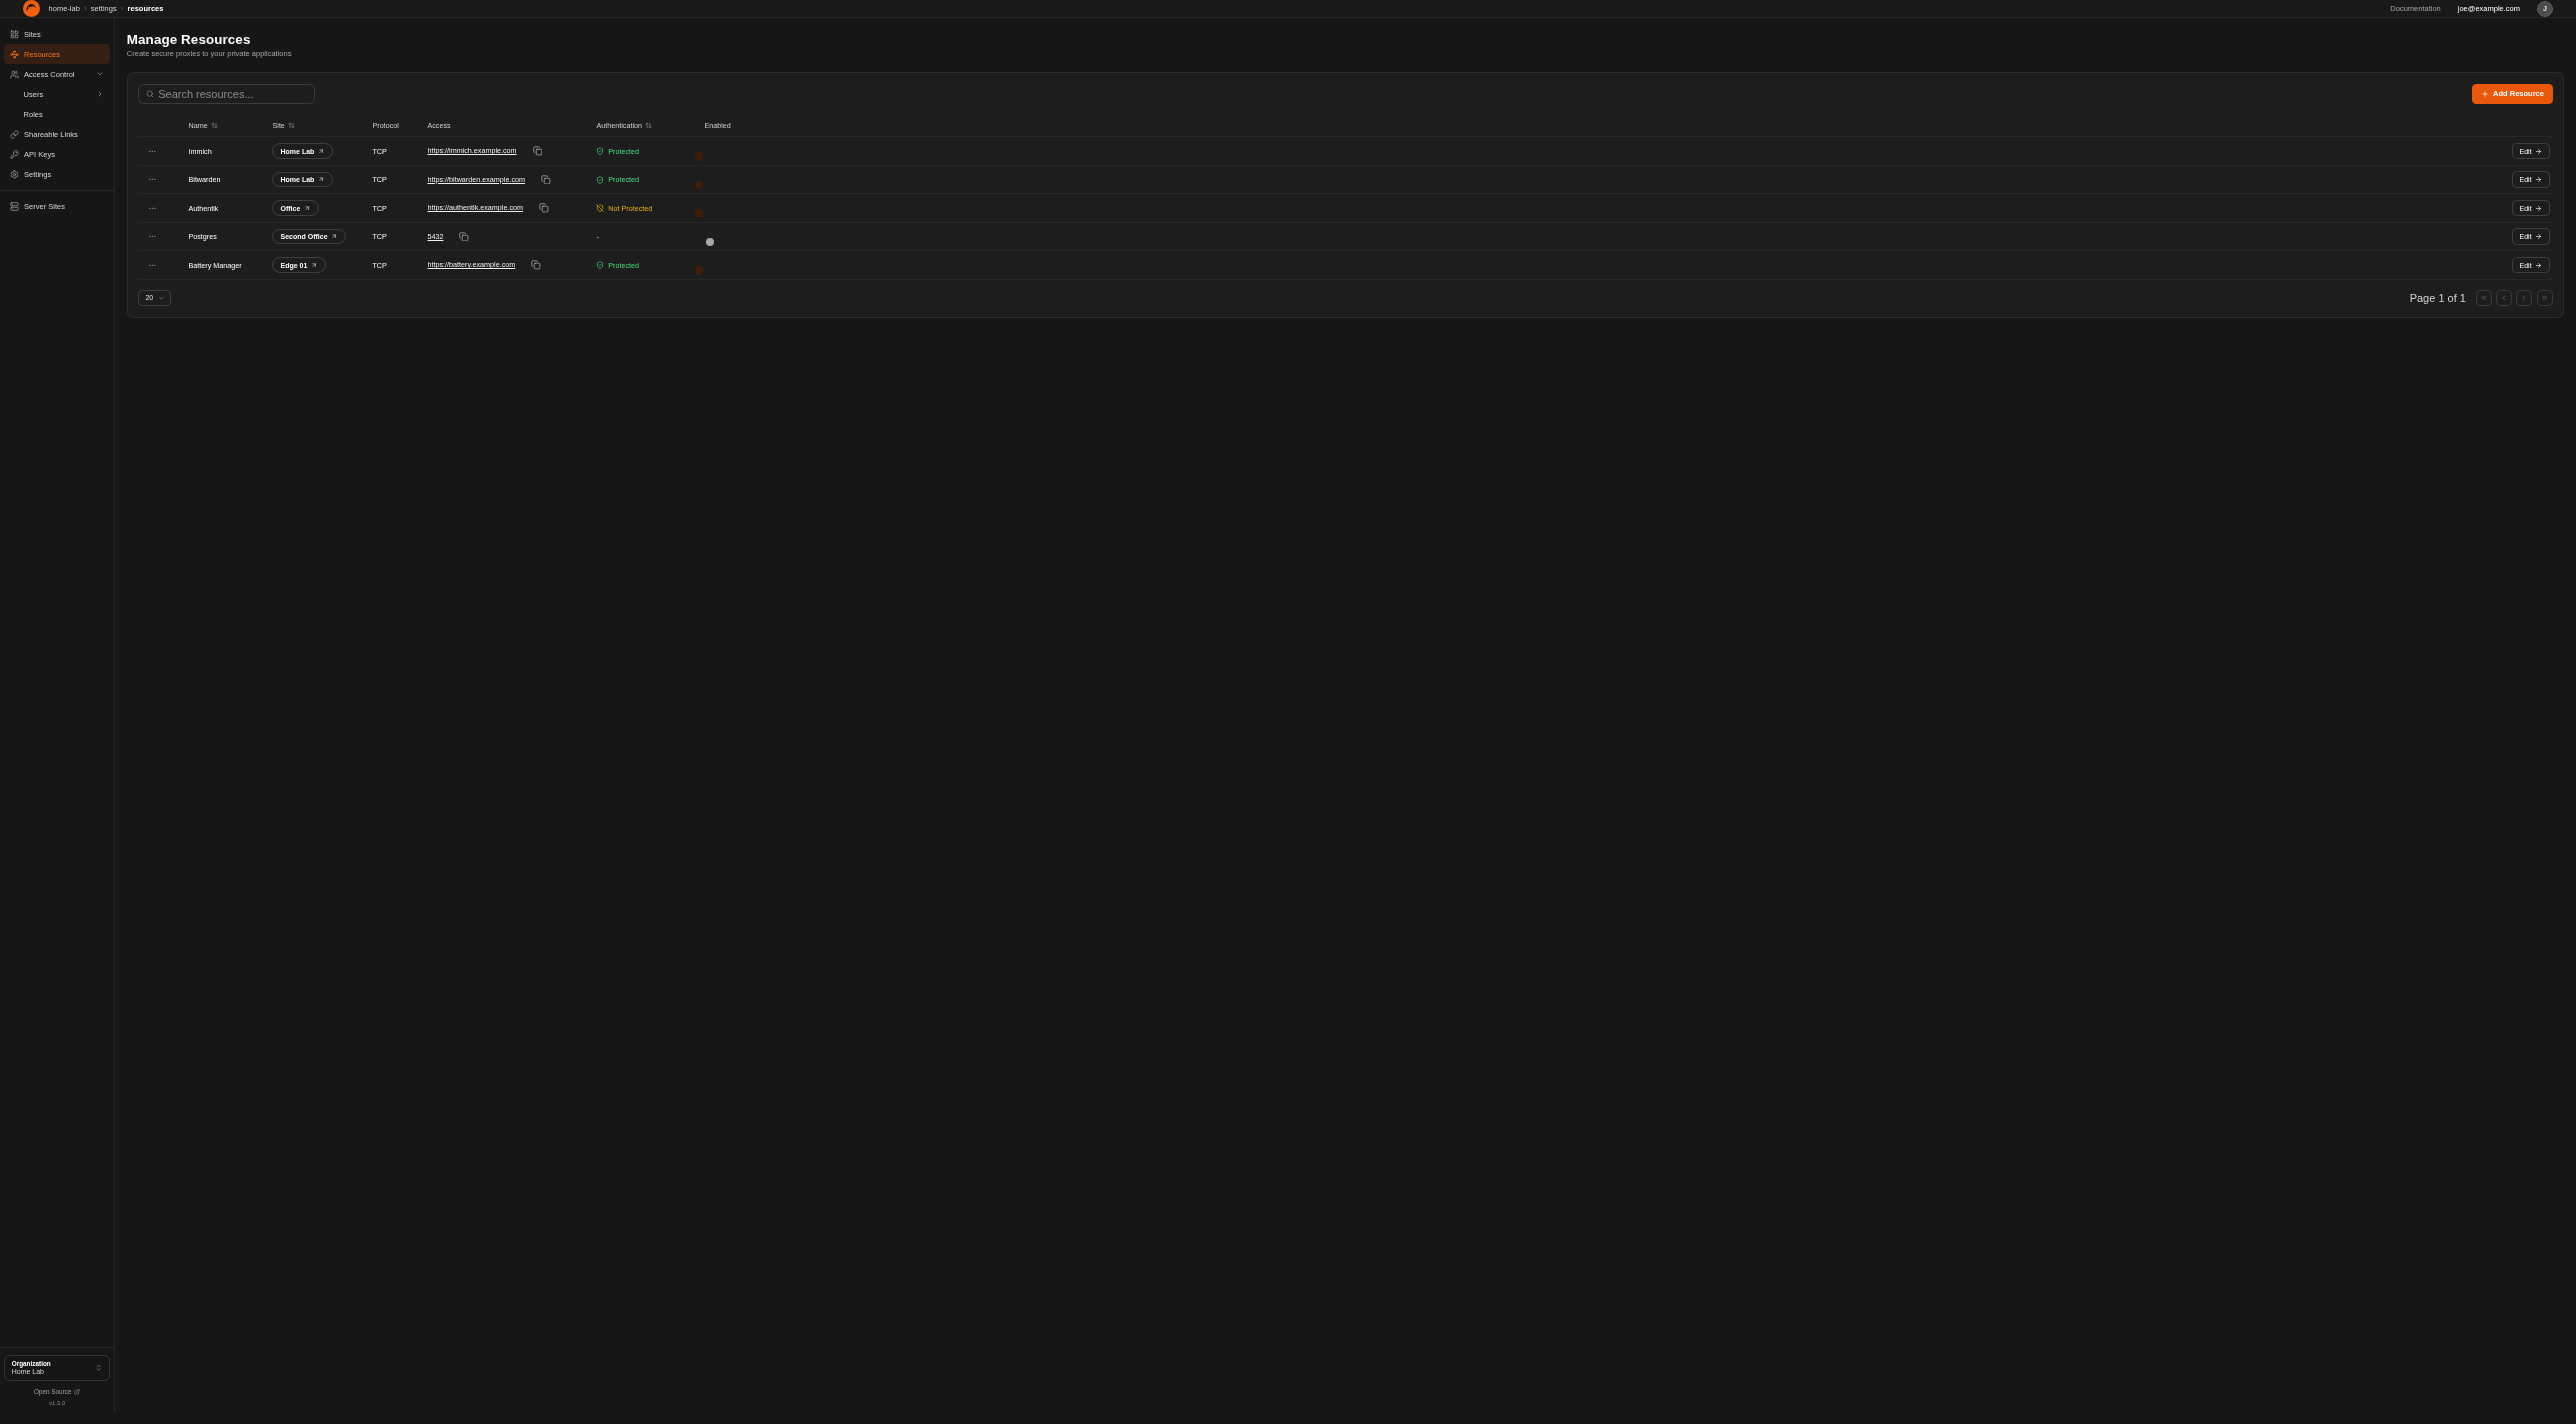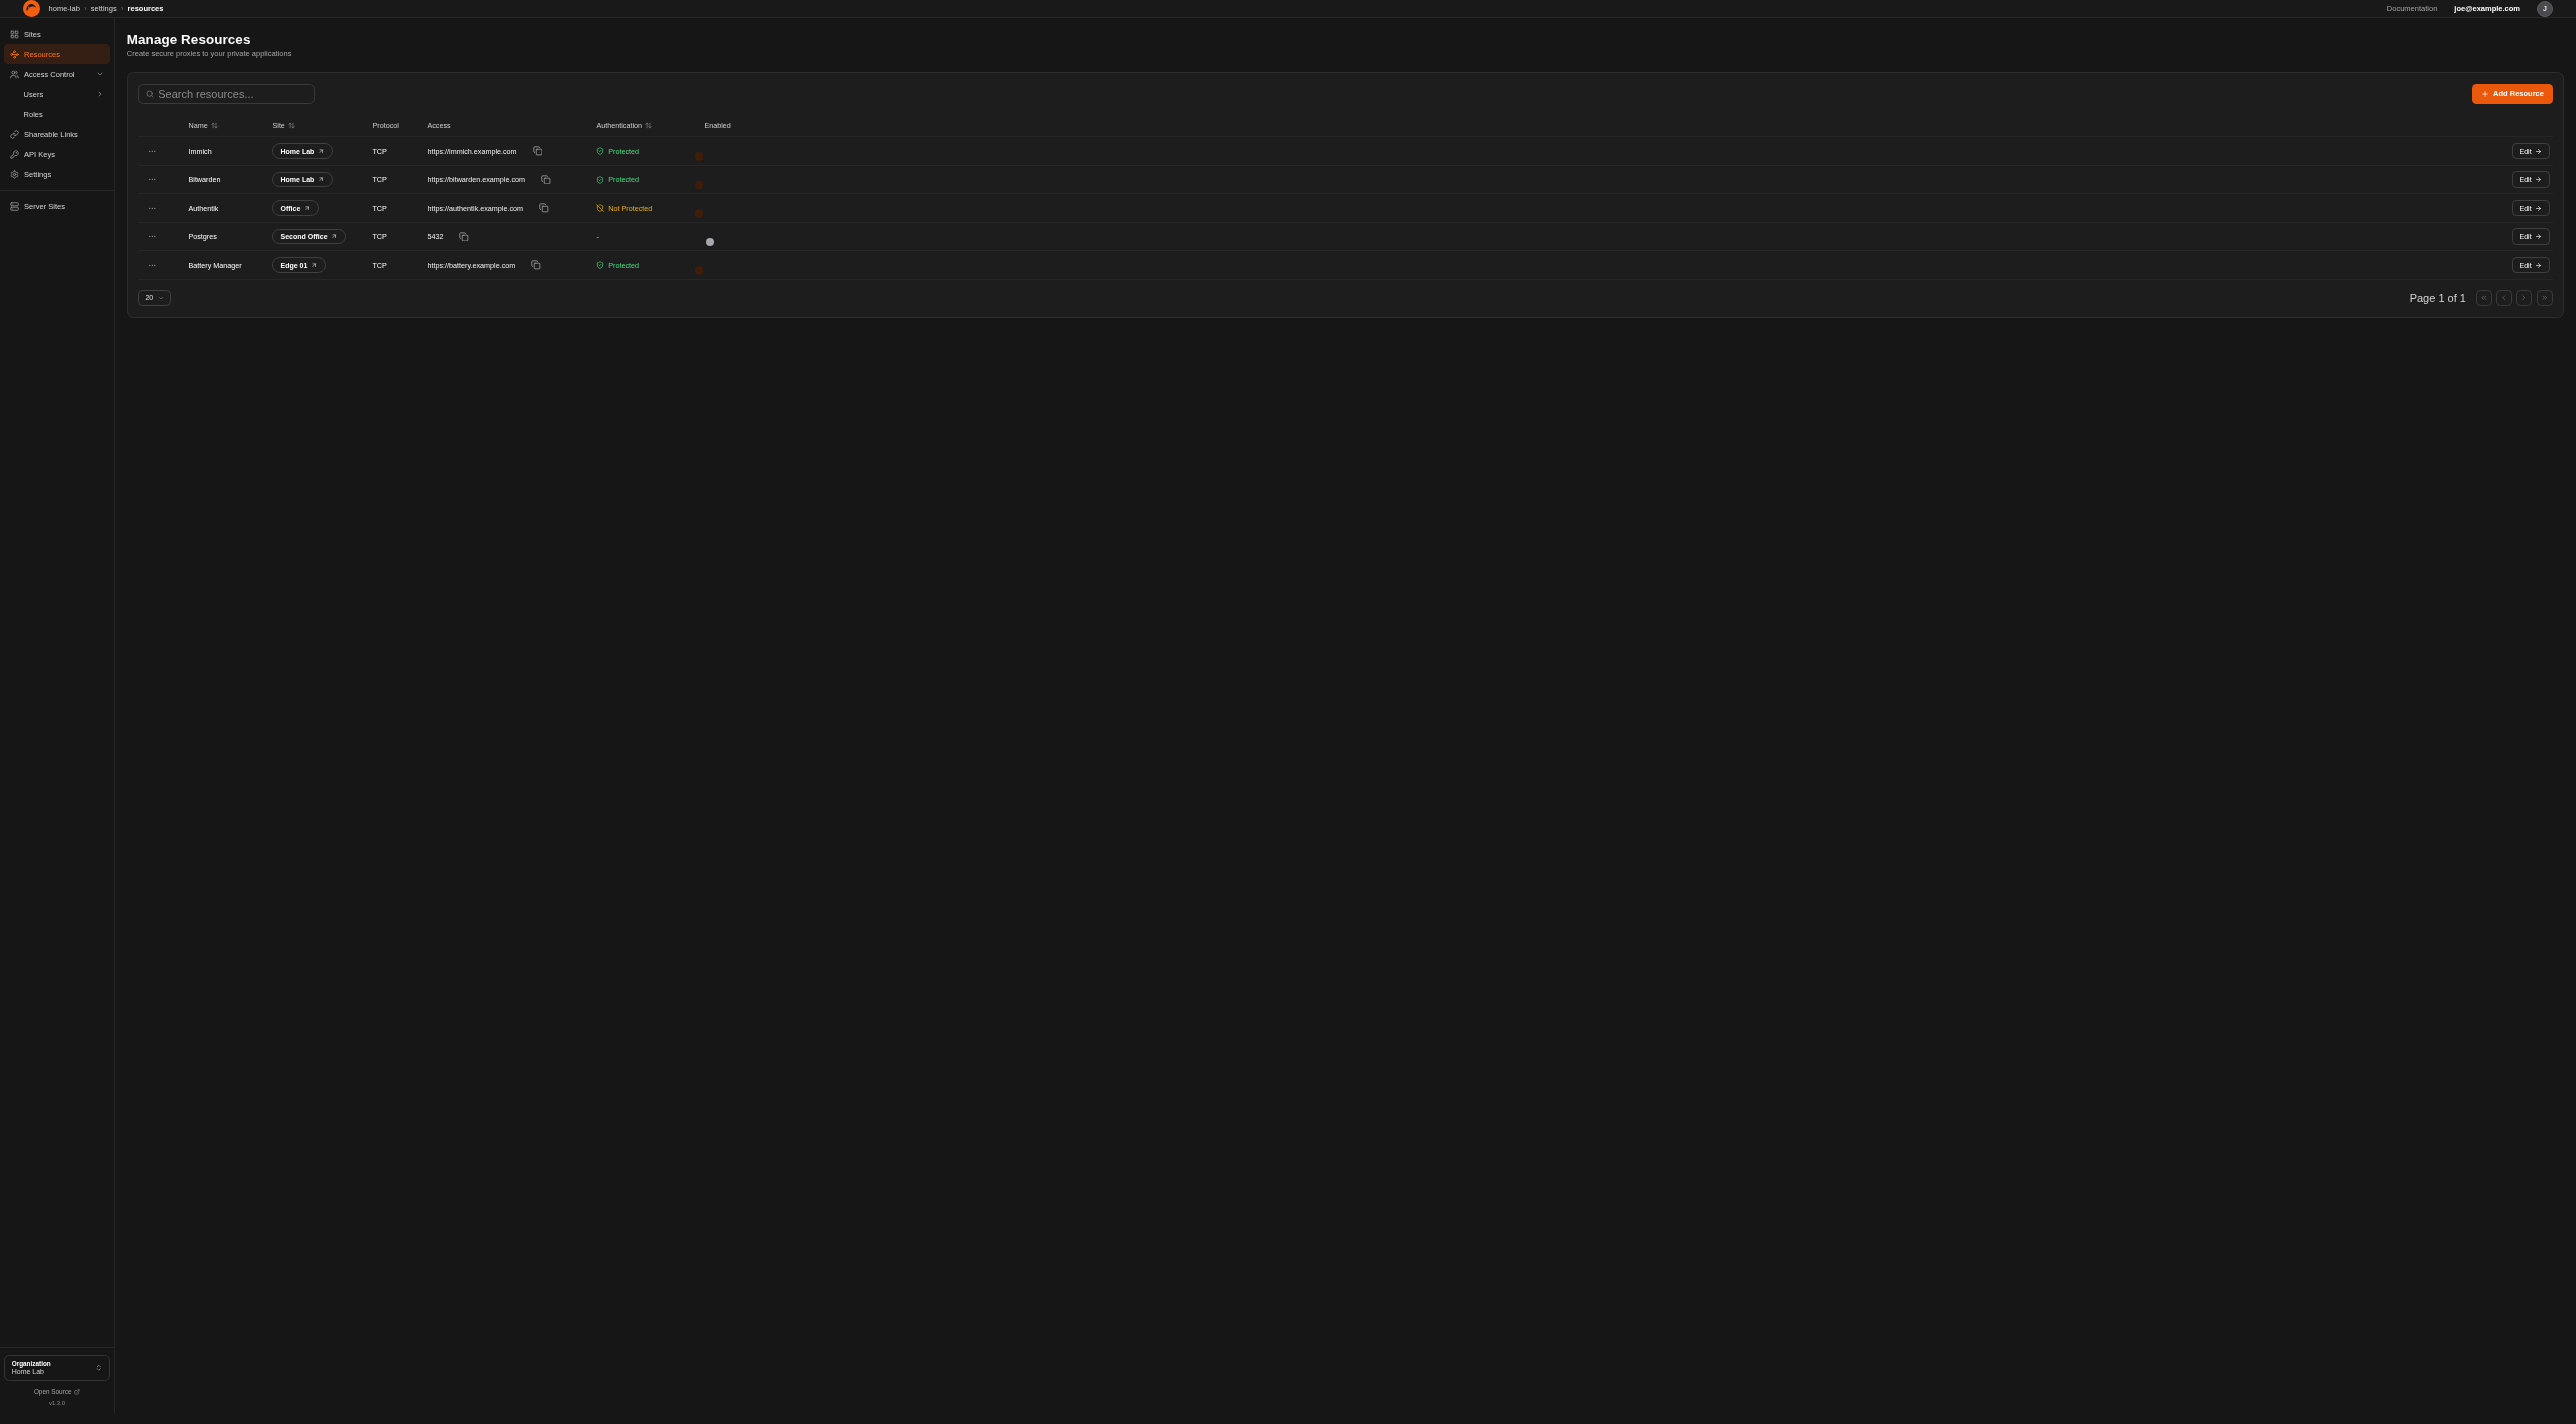--- a/index.html
+++ b/index.html
@@ -27,21 +27,21 @@
   
   .topbar{height:18px;background:var(--topbar);border-bottom:0.5px solid var(--border-soft);
     display:flex;align-items:center;padding:0 23px;gap:8.6px;}
   .logo{width:17px;height:17px;flex:none;}
   .breadcrumb{display:flex;align-items:center;gap:4.3px;font-size:7.5px;}
   .breadcrumb a{color:#d4d4d4;text-decoration:none;cursor:pointer;}
   .breadcrumb .sep{color:#6f6f6f;font-size:7px;}
   .breadcrumb .current{color:#fff;font-weight:700;}
   .topbar-right{margin-left:auto;display:flex;align-items:center;gap:17px;}
   .doc-link{color:var(--muted);cursor:pointer;}
-  .user-email{color:#fff;font-weight:700;}
+  .user-email{color:#fff;font-weight:400;}
   .avatar{width:16px;height:16px;border-radius:50%;background:#4a4a4f;border:0.5px solid #5b5b60;
     display:flex;align-items:center;justify-content:center;font-size:7px;font-weight:700;color:#e5e5e5;cursor:pointer;}
 
   
   .shell{display:flex;min-height:calc(100vh - 29px);}
   .sidebar{width:115px;flex:none;border-right:0.5px solid var(--border-soft);display:flex;flex-direction:column;
     padding:6.4px 4.3px 7.5px;}
   .nav-item{display:flex;align-items:center;gap:5.4px;height:20px;padding:0 5.4px;border-radius:4.3px;
     color:#d4d4d4;cursor:pointer;font-size:7.5px;}
   .nav-item .icon{width:9px;height:9px;color:#a3a3a3;}
@@ -86,21 +86,21 @@
   .th .icon{width:7px;height:7px;color:#9a9a9a;}
   .tbody-row{height:28.5px;border-bottom:0.5px solid var(--line);font-size:7.2px;}
   .cell-menu{display:flex;padding-left:7.5px;}
   .menu-btn{width:13px;height:13px;display:flex;align-items:center;justify-content:center;color:#c9c9c9;
     cursor:pointer;border-radius:3.2px;}
   .menu-btn .icon{width:8.6px;height:8.6px;}
   .cell-name{color:#fff;}
   .site-pill{display:inline-flex;align-items:center;gap:3.8px;border:0.5px solid #3f3f3f;border-radius:536px;
     padding:3.2px 7px;font-size:7px;font-weight:600;color:#fff;cursor:pointer;background:transparent;font-family:inherit;}
   .site-pill .icon{width:6.4px;height:6.4px;color:#d4d4d4;}
-  .cell-access{display:flex;align-items:center;gap:16px;color:#f0f0f0;}
+  .cell-access{display:flex;gap:16px;color:#f0f0f0;text-decoration:underline;}
   .copy-btn{width:9.7px;height:9.7px;color:#a3a3a3;cursor:pointer;display:inline-flex;}
   .auth{display:flex;align-items:center;gap:3.8px;}
   .auth .icon{width:8px;height:8px;}
   .auth.protected{color:var(--green);}
   .auth.not-protected{color:var(--amber);}
   .auth.none{color:#d4d4d4;}
   .switch{width:20px;height:10.7px;border-radius:536px;position:relative;cursor:pointer;flex:none;}
   .switch::after{content:"";position:absolute;top:1.1px;width:8.6px;height:8.6px;border-radius:50%;}
   .switch.on{background:var(--accent);}
   .switch.on::after{right:1.1px;background:#3f1d08;}

